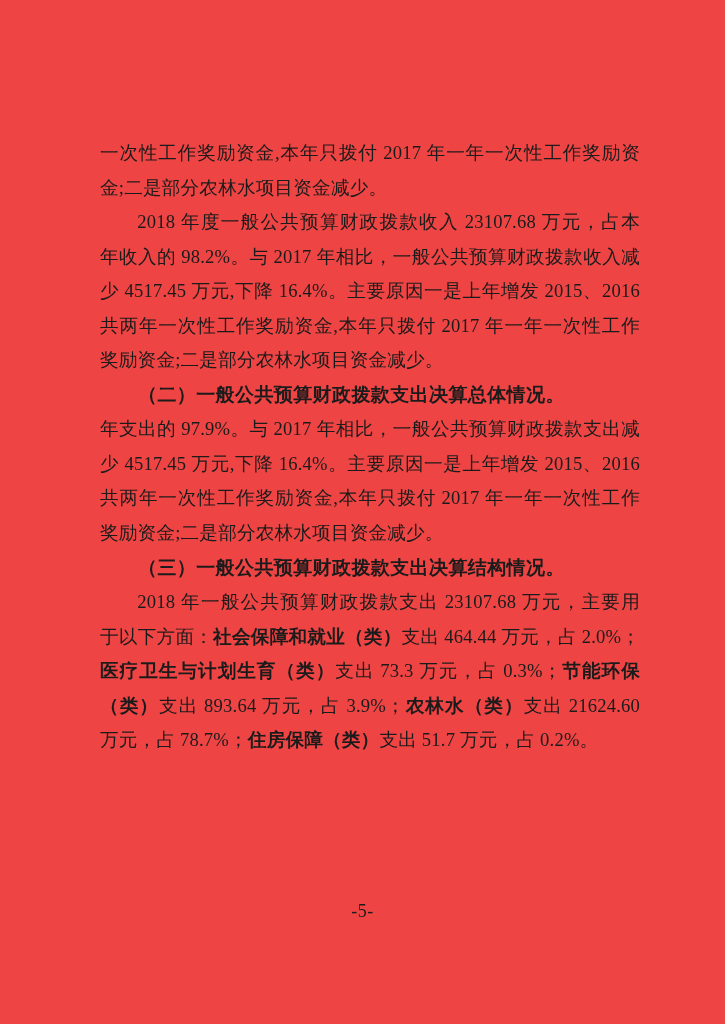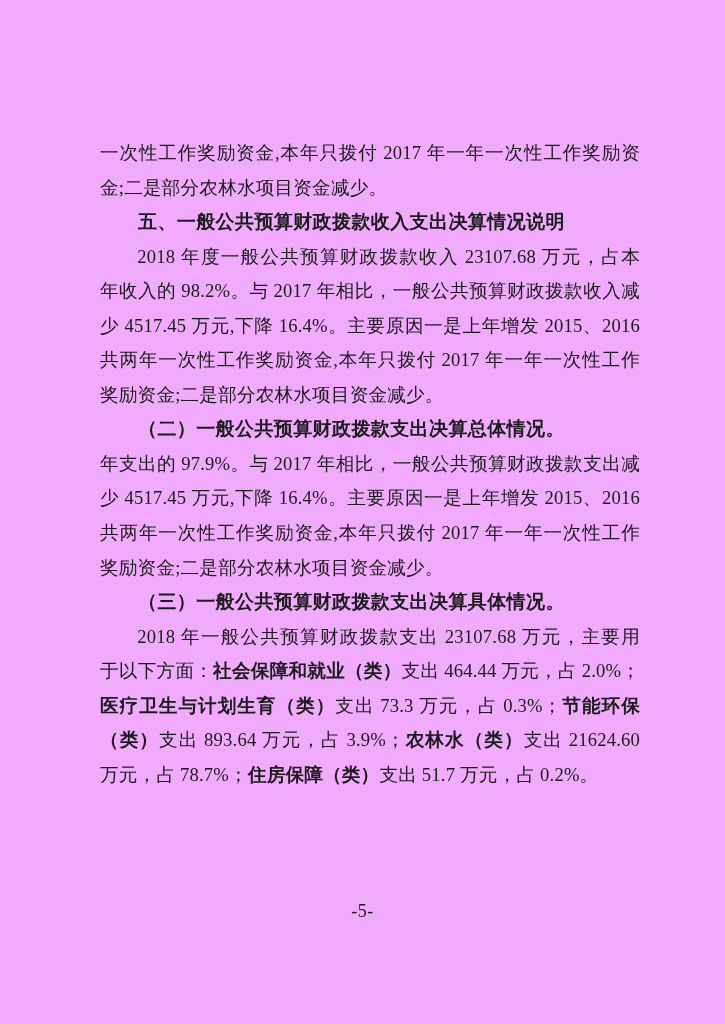--- a/index.html
+++ b/index.html
@@ -5,21 +5,21 @@
   html, body {
     margin: 0;
     padding: 0;
     background: #e8e8e8;
   }
   .page {
     position: relative;
     width: 725px;
     height: 1024px;
     margin: 0 auto;
-    background: #f0abfc;
+    background: #ef4444;
     color: #1b1b1b;
     font-family: "Liberation Serif", "DejaVu Serif", serif;
     overflow: hidden;
   }
   .text-block {
     position: absolute;
     left: 100px;
     top: 136px;
     width: 540px;
   }
@@ -59,32 +59,31 @@
     color: #1b1b1b;
   }
 </style>
 </head>
 <body>
 
 <div class="page">
   <div class="text-block">
       <div class="line body justify"><span class="seg">一次性工作奖励资金,本年只拨付 2017 年一年一次性工作奖励资</span></div>
       <div class="line body"><span class="seg">金;二是部分农林水项目资金减少。</span></div>
-      <div class="line heading indent"><span class="seg seg-bold">五、一般公共预算财政拨款收入支出决算情况说明</span></div>
       <div class="line body indent justify"><span class="seg">2018 年度一般公共预算财政拨款收入 23107.68 万元，占本</span></div>
       <div class="line body justify"><span class="seg">年收入的 98.2%。与 2017 年相比，一般公共预算财政拨款收入减</span></div>
       <div class="line body justify"><span class="seg">少 4517.45 万元,下降 16.4%。主要原因一是上年增发 2015、2016</span></div>
       <div class="line body justify"><span class="seg">共两年一次性工作奖励资金,本年只拨付 2017 年一年一次性工作</span></div>
       <div class="line body"><span class="seg">奖励资金;二是部分农林水项目资金减少。</span></div>
       <div class="line heading indent"><span class="seg seg-bold">（二）一般公共预算财政拨款支出决算总体情况。</span></div>
       <div class="line body justify"><span class="seg">年支出的 97.9%。与 2017 年相比，一般公共预算财政拨款支出减</span></div>
       <div class="line body justify"><span class="seg">少 4517.45 万元,下降 16.4%。主要原因一是上年增发 2015、2016</span></div>
       <div class="line body justify"><span class="seg">共两年一次性工作奖励资金,本年只拨付 2017 年一年一次性工作</span></div>
       <div class="line body"><span class="seg">奖励资金;二是部分农林水项目资金减少。</span></div>
-      <div class="line heading indent"><span class="seg seg-bold">（三）一般公共预算财政拨款支出决算具体情况。</span></div>
+      <div class="line heading indent"><span class="seg seg-bold">（三）一般公共预算财政拨款支出决算结构情况。</span></div>
       <div class="line body indent justify"><span class="seg">2018 年一般公共预算财政拨款支出 23107.68 万元，主要用</span></div>
       <div class="line body justify"><span class="seg">于以下方面：</span><span class="seg seg-bold">社会保障和就业（类）</span><span class="seg">支出 464.44 万元，占 2.0%；</span></div>
       <div class="line body justify"><span class="seg seg-bold">医疗卫生与计划生育（类）</span><span class="seg">支出 73.3 万元，占 0.3%；</span><span class="seg seg-bold">节能环保</span></div>
       <div class="line body justify"><span class="seg seg-bold">（类）</span><span class="seg">支出 893.64 万元，占 3.9%；</span><span class="seg seg-bold">农林水（类）</span><span class="seg">支出 21624.60</span></div>
       <div class="line body"><span class="seg">万元，占 78.7%；</span><span class="seg seg-bold">住房保障（类）</span><span class="seg">支出 51.7 万元，占 0.2%。</span></div>
     </div>
   <div class="footer">-5-</div>
 </div>
 
 </body></html>

